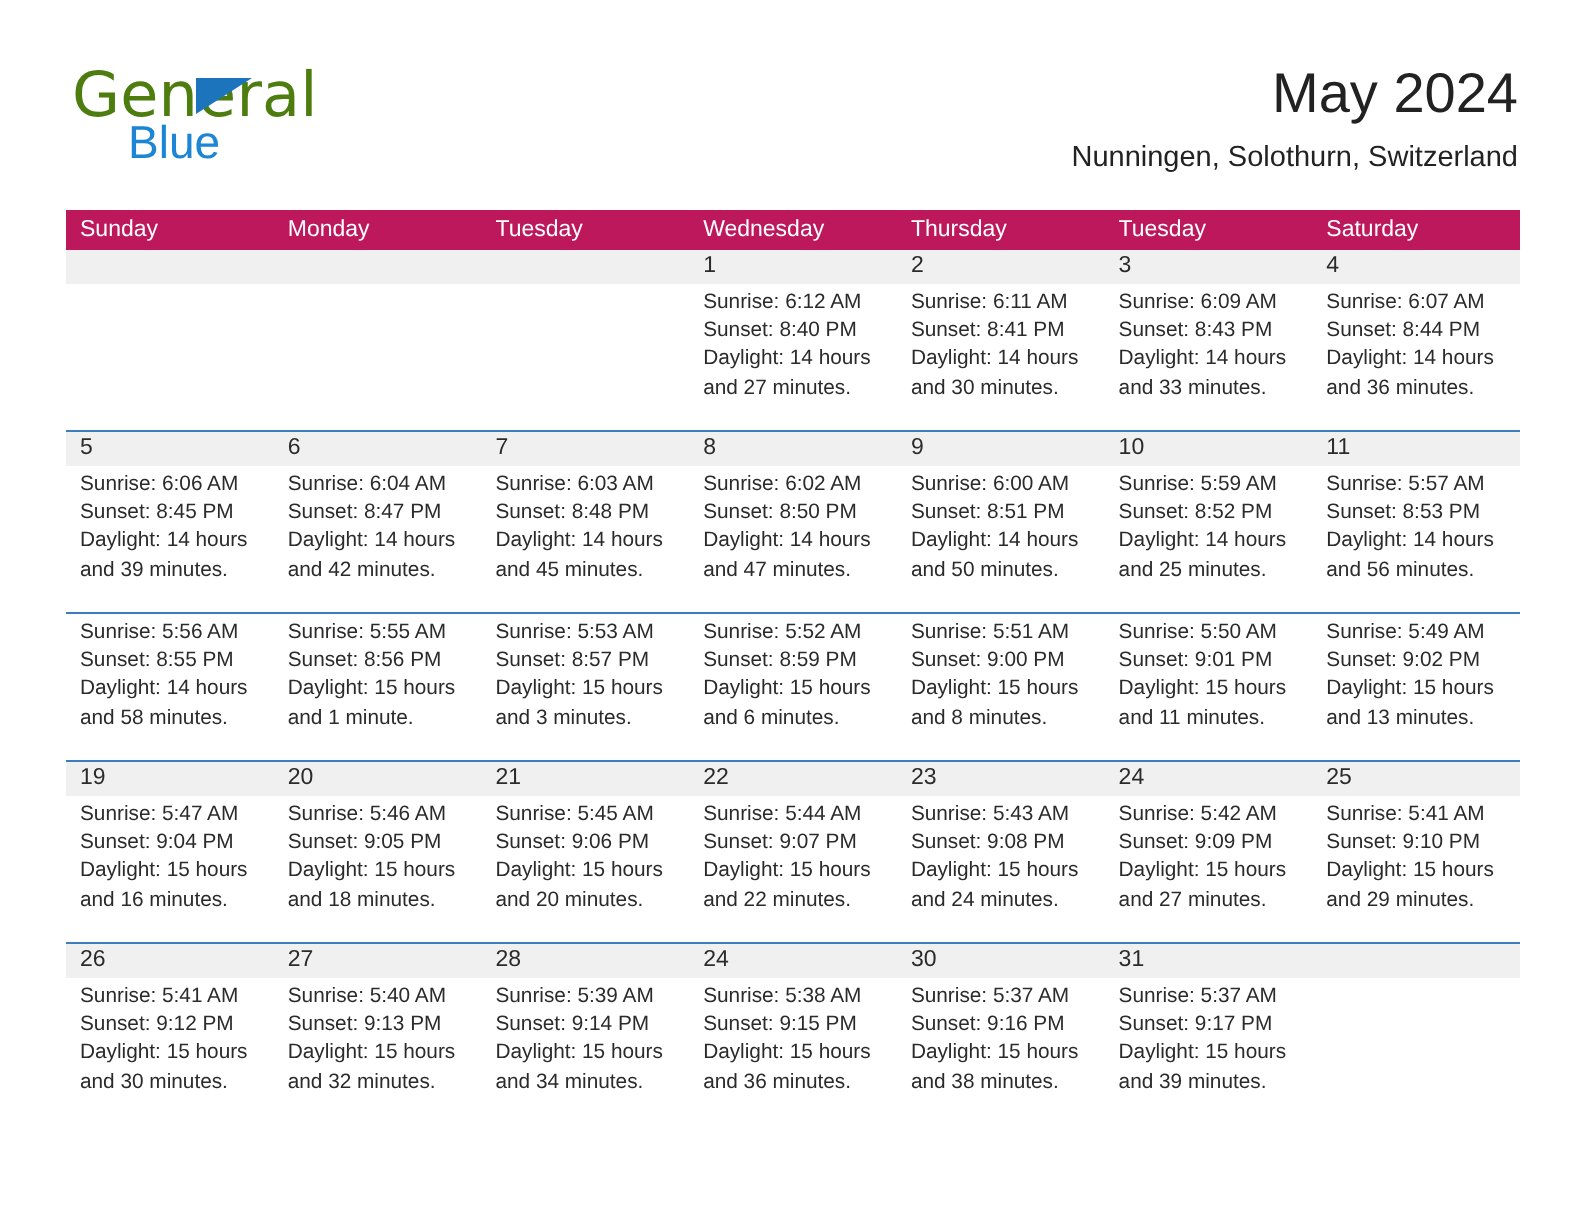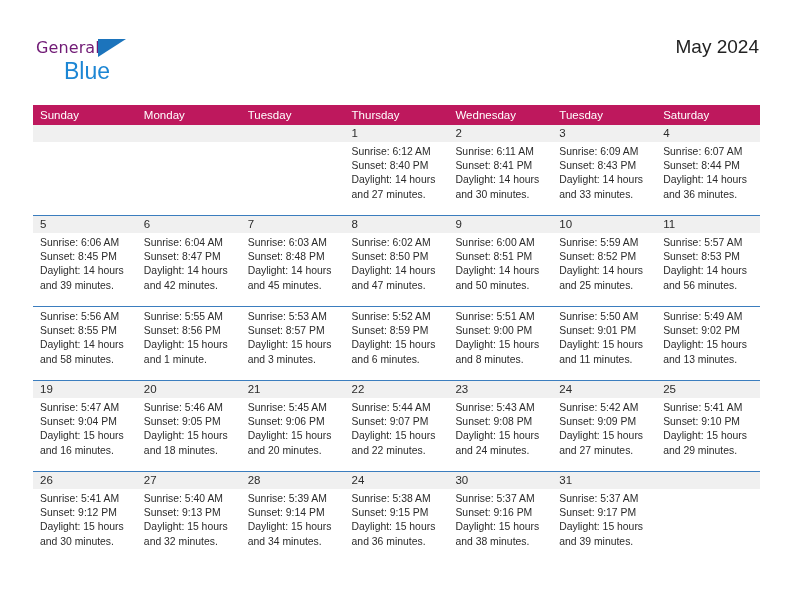--- a/index.html
+++ b/index.html
@@ -32,23 +32,23 @@
     position: absolute;
     left: 3px;
     top: 4px;
     width: 200px;
     height: 56px;
   }
   .logo-general {
     position: absolute;
     left: 0;
     top: 0;
-    font-size: 16px;
+    font-size: 31px;
     letter-spacing: 0.1px;
-    color: #701a75;
+    color: #4d7c0f;
     font-family: "DejaVu Sans", sans-serif;
     line-height: 28px;
   }
   .logo-triangle {
     position: absolute;
     left: 62px;
     top: 5px;
     width: 0;
     height: 0;
     border-left: 28px solid #1c74bc;
@@ -64,21 +64,21 @@
     line-height: 28px;
   }
 
   .title-block {
     position: absolute;
     right: 0;
     top: 0;
     text-align: right;
   }
   .cal-title {
-    font-size: 19px;
+    font-size: 28px;
     color: #222222;
     line-height: 34px;
     white-space: nowrap;
   }
   .cal-subtitle {
     margin-top: 6px;
     font-size: 14.5px;
     color: #222222;
     line-height: 18px;
     white-space: nowrap;
@@ -154,31 +154,32 @@
   <div class="topbar">
 
     <div class="logo">
       <span class="logo-general">General</span>
       <span class="logo-triangle"></span>
       <span class="logo-blue">Blue</span>
     </div>
 
     <div class="title-block">
       <div class="cal-title">May 2024</div>
+      <div class="cal-subtitle">Nunningen, Solothurn, Switzerland</div>
     </div>
 
   </div>
 
   <div class="calendar">
     <div class="weekday-header" id="weekday-header">
         <div class="weekday-cell">Sunday</div>
         <div class="weekday-cell">Monday</div>
         <div class="weekday-cell">Tuesday</div>
+        <div class="weekday-cell">Wednesday</div>
         <div class="weekday-cell">Thursday</div>
-        <div class="weekday-cell">Wednesday</div>
         <div class="weekday-cell">Tuesday</div>
         <div class="weekday-cell">Saturday</div>
       </div>
     <div id="weeks-container">
         <div class="week-row">
           <div class="daynum-band">
             <div class="daynum-cell"></div>
             <div class="daynum-cell"></div>
             <div class="daynum-cell"></div>
             <div class="daynum-cell">1</div>

